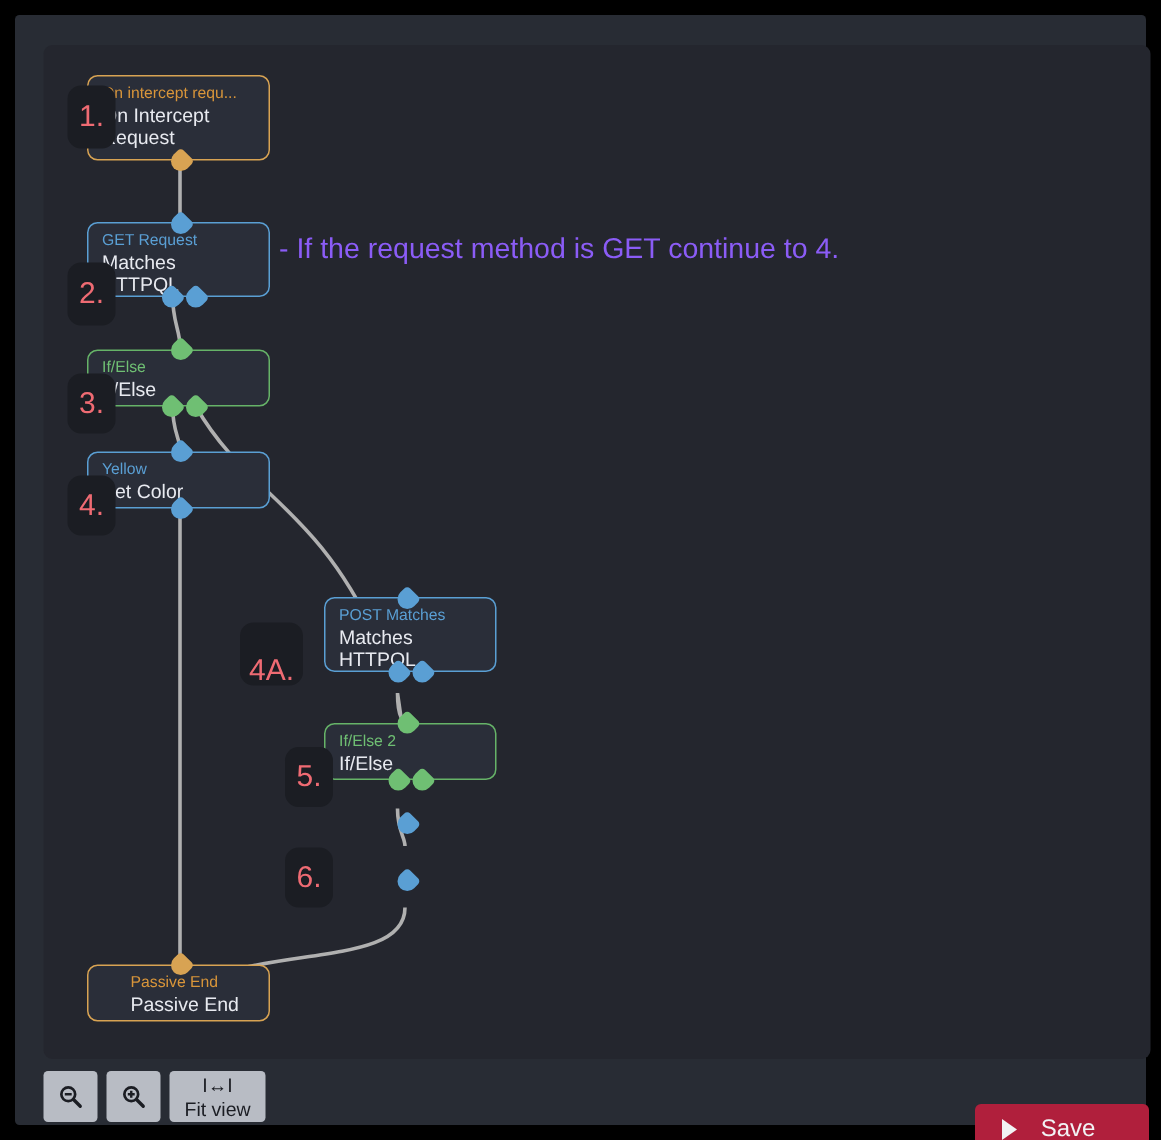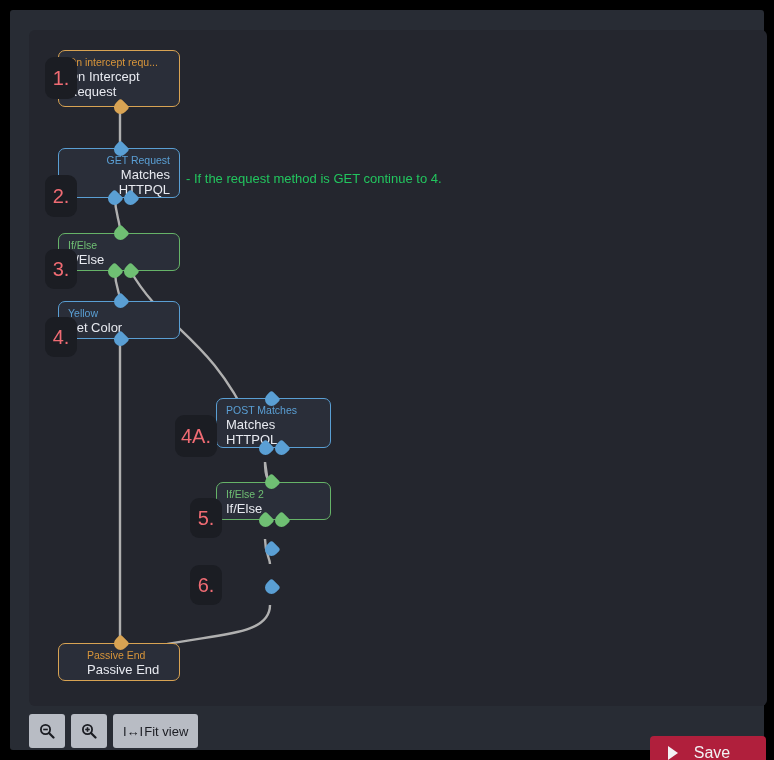--- a/index.html
+++ b/index.html
@@ -88,26 +88,25 @@
     line-height: 1;
     display: flex;
     align-items: center;
     justify-content: center;
     z-index: 6;
   }
 
   
   .annotation {
     position: absolute;
-    color: #22c55e;
-    font-size: 13px;
+    color: #8b5cf6;
+    font-size: 19px;
     line-height: 23px;
     white-space: nowrap;
     z-index: 6;
-    margin-top: 12px;
   }
 
   
   #controls {
     position: absolute;
     left: 19px; top: 704px;
     display: flex;
     gap: 6px;
     z-index: 20;
   }
@@ -120,21 +119,21 @@
     border-radius: 3px;
     color: #1b1d23;
     font-size: 13px;
     font-family: "Liberation Sans", sans-serif;
     display: flex;
     align-items: center;
     justify-content: center;
     cursor: pointer;
     padding: 0 10px;
   }
-  .ctl-btn.fitview { gap: 1px; font-size: 13px; }
+  .ctl-btn.fitview { gap: 1px; font-size: 13px; flex-direction: column; }
   .mag { display:block; }
 
   #save-btn {
     position: absolute;
     left: 640px; top: 726px;
     width: 116px; height: 34px;
     background: #b01f3c;
     border: none;
     border-radius: 4px;
     color: #f2f2f4;
@@ -191,21 +190,21 @@
       <div class="node amber" style="left:29px; top:20px; width:122px; height:57px;">
         <div class="ntitle">On intercept requ...</div>
         <div class="nbody">On Intercept</div>
         <div class="nbody">Request</div>
       </div>
       <div class="handle amber" style="left:85px; top:71px;"></div>
 
       <div class="badge" style="left:16px; top:145px; width:32px; height:42px;">
         <span>2.</span>
       </div>
-      <div class="node" style="left:29px; top:118px; width:122px; height:50px;text-align:right;">
+      <div class="node" style="left:29px; top:118px; width:122px; height:50px;">
         <div class="ntitle">GET Request</div>
         <div class="nbody">Matches</div>
         <div class="nbody">HTTPQL</div>
       </div>
       <div class="handle" style="left:85px; top:113px;"></div>
       <div class="handle" style="left:79px; top:162px;"></div>
       <div class="handle" style="left:95px; top:162px;"></div>
 
       <div class="annotation" style="left:157px; top:125px;">
         <div>- If the request method is GET continue to 4.</div>
@@ -225,21 +224,21 @@
       <div class="badge" style="left:16px; top:287px; width:32px; height:40px;">
         <span>4.</span>
       </div>
       <div class="node" style="left:29px; top:271px; width:122px; height:38px;">
         <div class="ntitle">Yellow</div>
         <div class="nbody">Set Color</div>
       </div>
       <div class="handle" style="left:85px; top:265px;"></div>
       <div class="handle" style="left:85px; top:303px;"></div>
 
-      <div class="badge" style="left:146px; top:385px; width:42px; height:42px;">
+      <div class="badge" style="left:131px; top:385px; width:42px; height:42px;align-items:flex-end;">
         <span>4A.</span>
       </div>
       <div class="node" style="left:187px; top:368px; width:115px; height:50px;">
         <div class="ntitle">POST Matches</div>
         <div class="nbody">Matches</div>
         <div class="nbody">HTTPQL</div>
       </div>
       <div class="handle" style="left:236px; top:363px;"></div>
       <div class="handle" style="left:230px; top:412px;"></div>
       <div class="handle" style="left:246px; top:412px;"></div>

